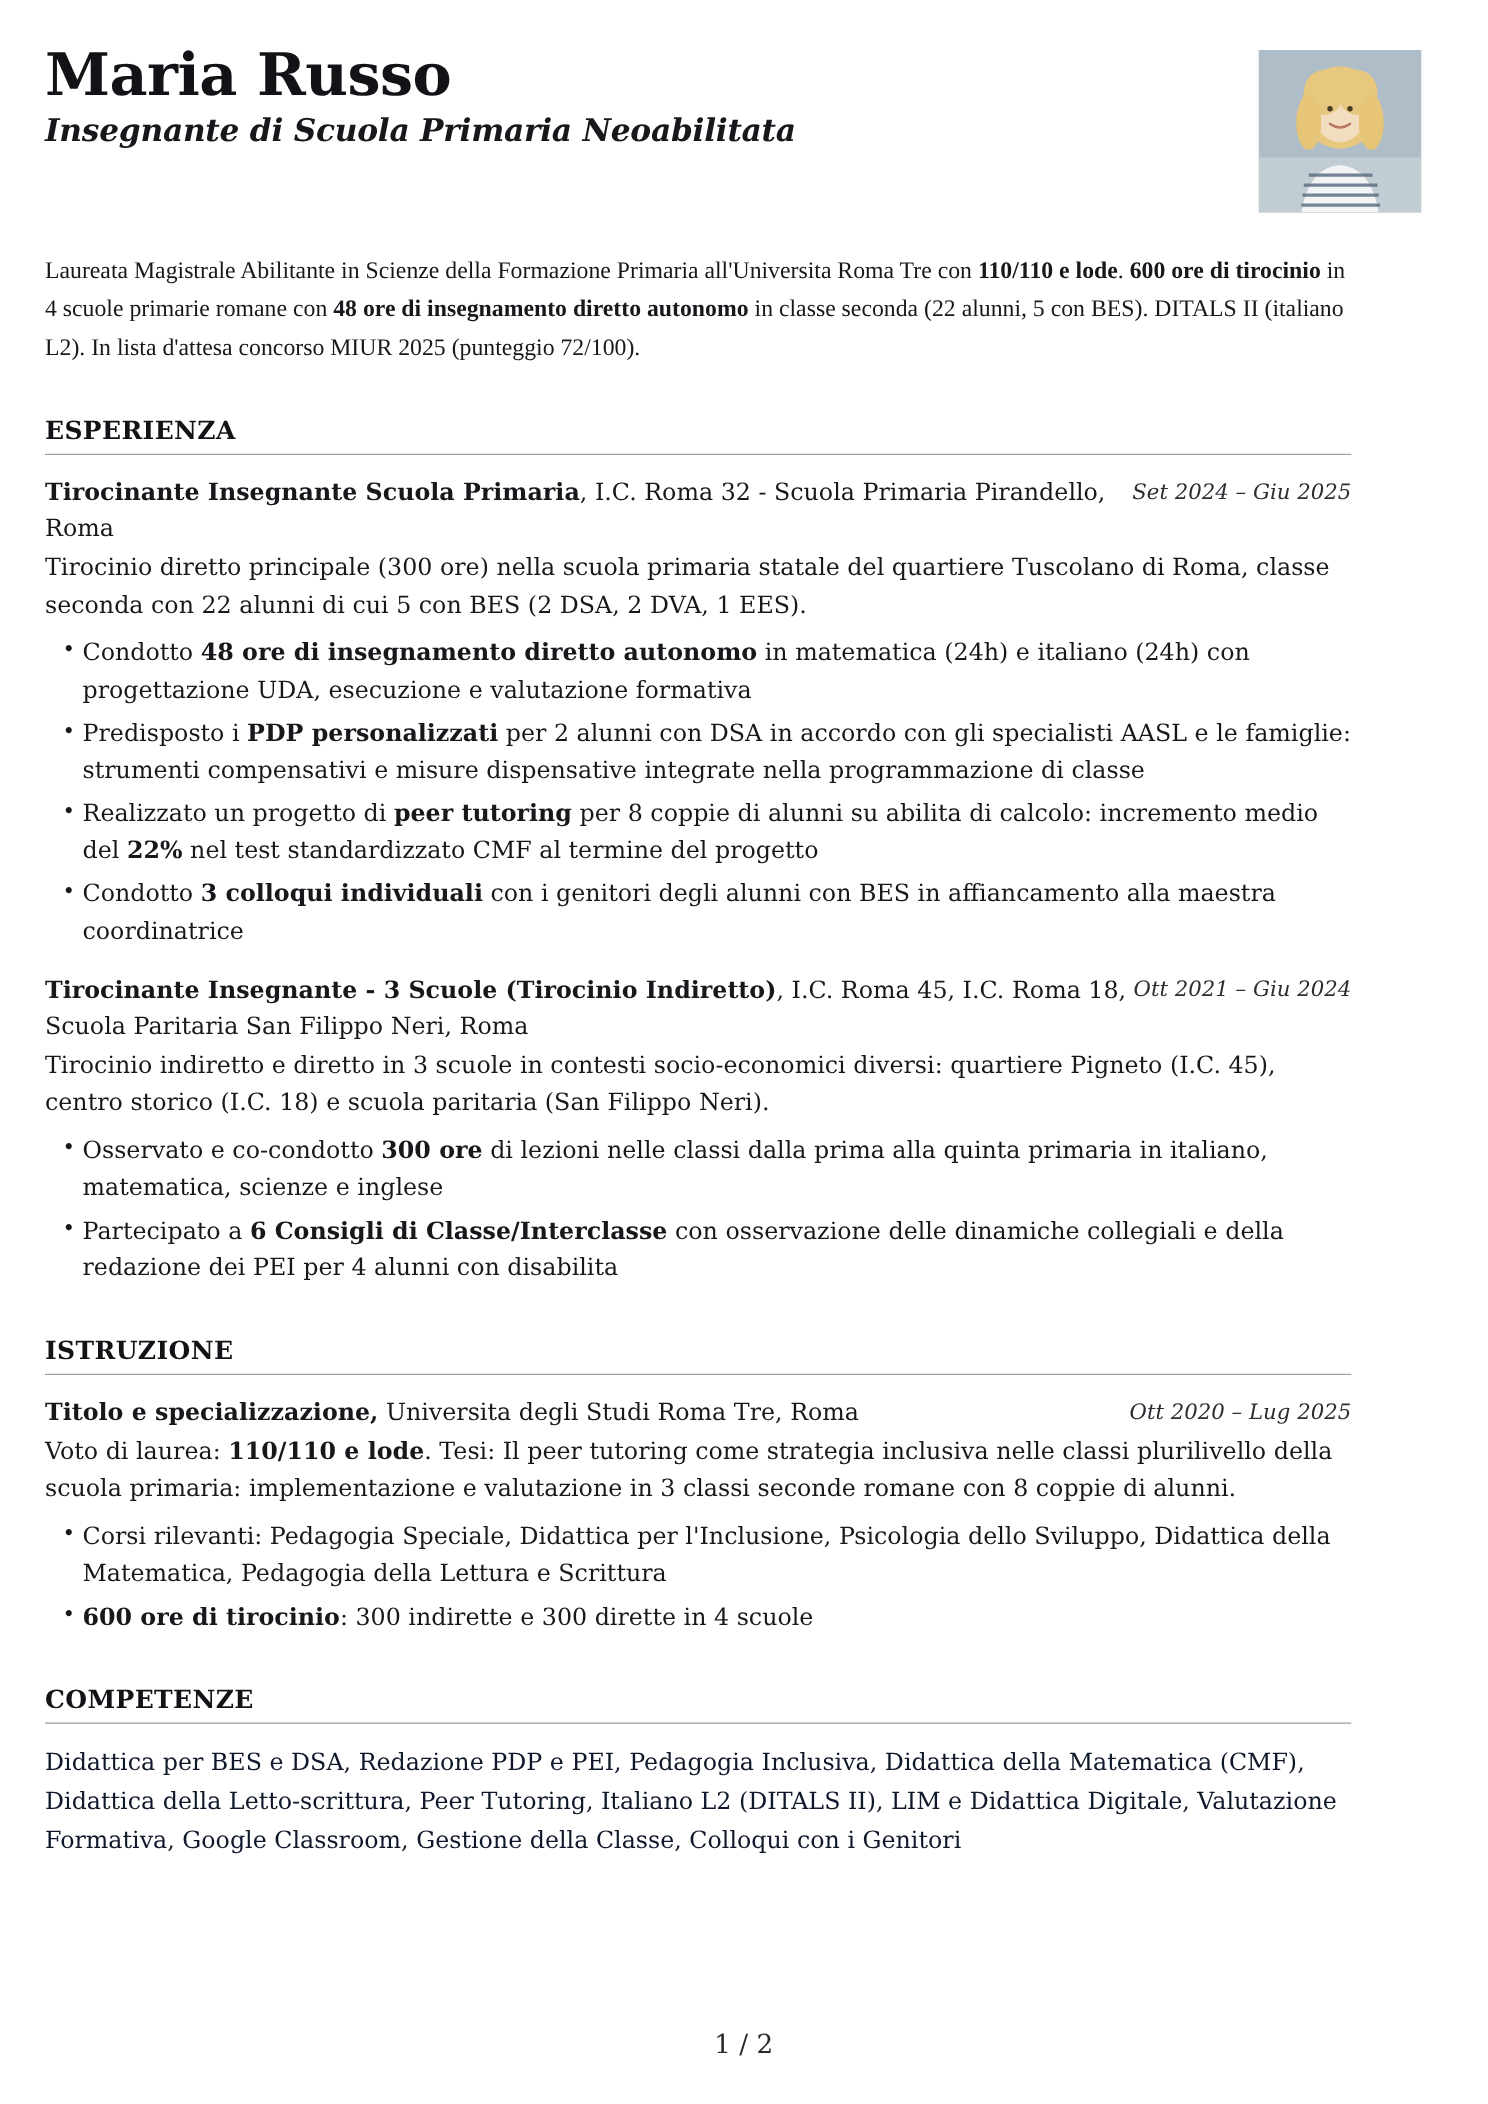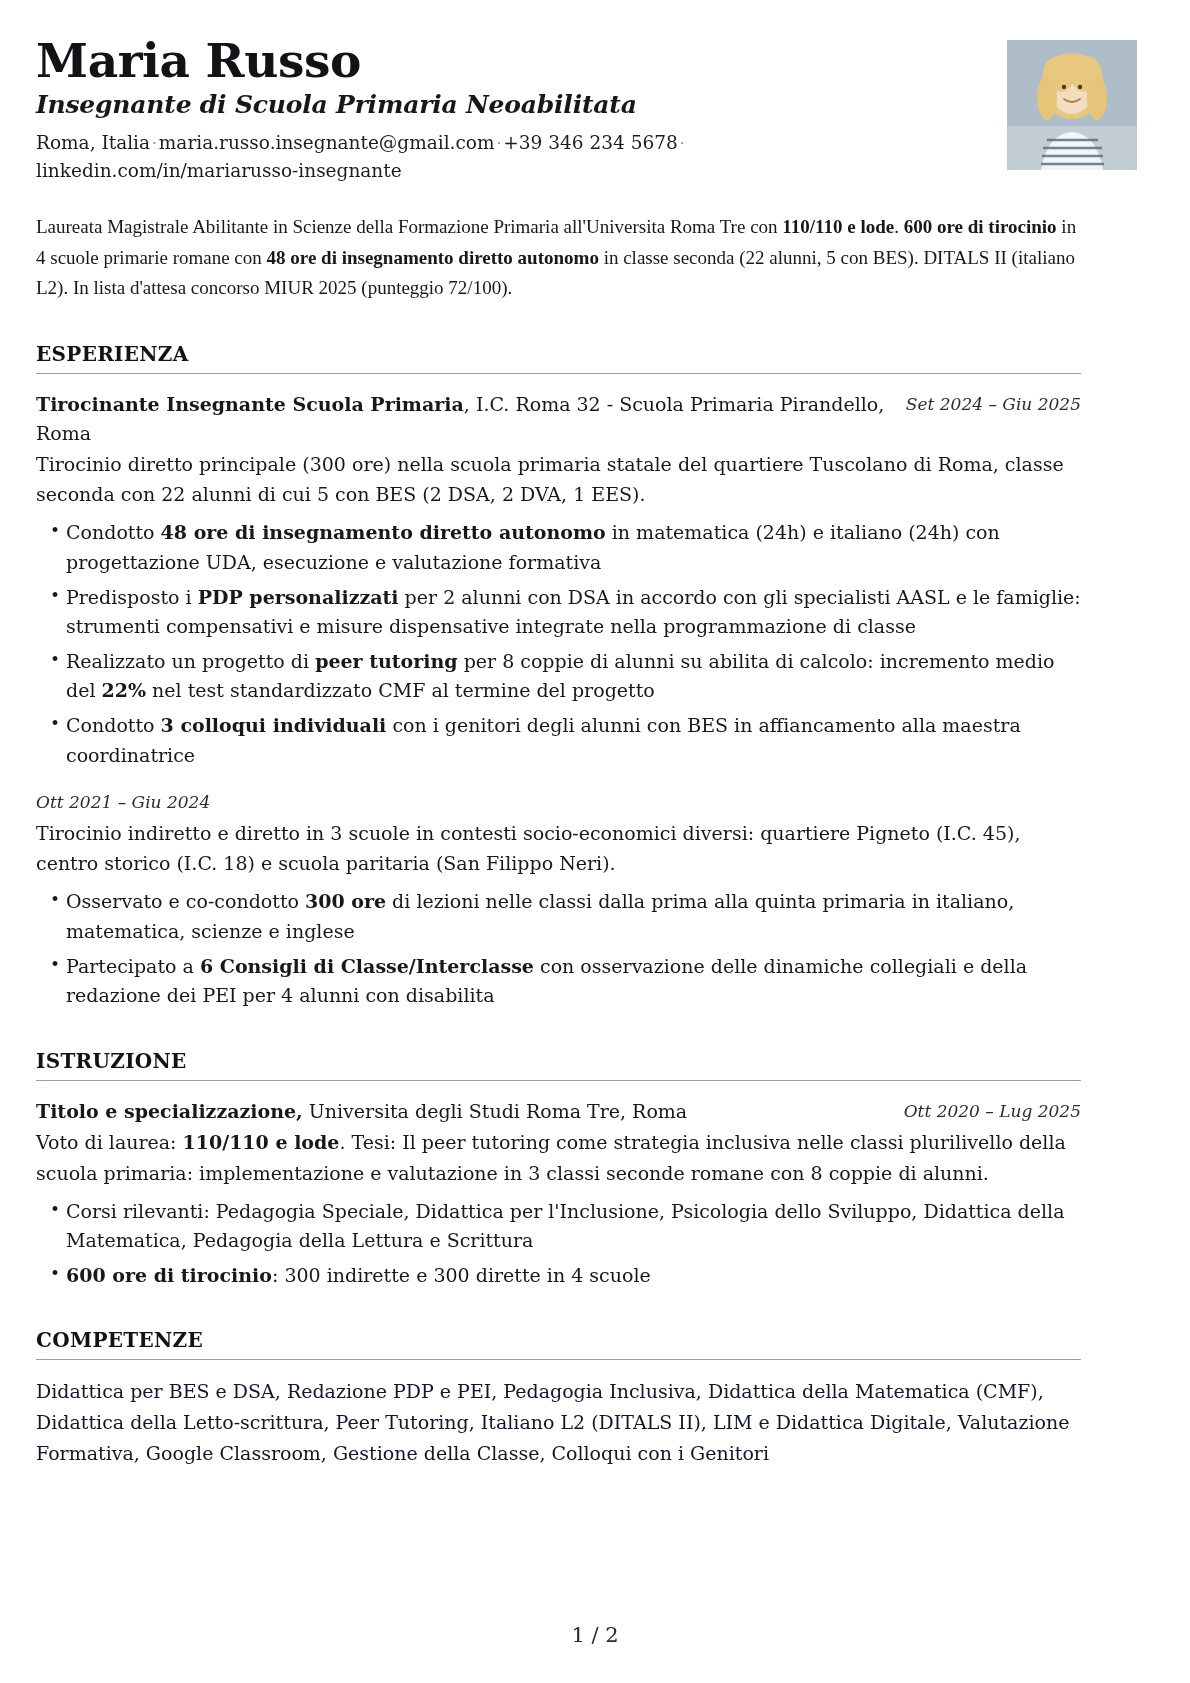--- a/index.html
+++ b/index.html
@@ -172,24 +172,20 @@
 </style>
 </head>
 <body>
 
 <div class="page">
   <div class="inner">
 
     <div class="header">
       <h1 class="name">Maria Russo</h1>
       <div class="subtitle">Insegnante di Scuola Primaria Neoabilitata</div>
-      <div class="contact">
-        <span>Roma, Italia</span><span class="sep">·</span><span>maria.russo.insegnante@gmail.com</span><span class="sep">·</span><span>+39 346 234 5678</span><span class="sep">·</span>
-        <span>linkedin.com/in/mariarusso-insegnante</span>
-      </div>
 
       <div class="photo">
         <svg width="130" height="130" viewBox="0 0 130 130">
           <rect width="130" height="130" fill="#aebdc7"></rect>
           <rect y="86" width="130" height="44" fill="#c2ccd3"></rect>
           <g>
             <ellipse cx="65" cy="46" rx="31" ry="33" fill="#e8c87e"></ellipse>
             <ellipse cx="65" cy="49" rx="21" ry="25" fill="#f3ddc0"></ellipse>
             <ellipse cx="52" cy="34" rx="16" ry="18" fill="#e8c87e"></ellipse>
             <ellipse cx="79" cy="34" rx="16" ry="18" fill="#e8c87e"></ellipse>
@@ -227,20 +223,21 @@
         <ul class="bullets">
           <li><span>Condotto </span><b>48 ore di insegnamento diretto autonomo</b><span> in matematica (24h) e italiano (24h) con progettazione UDA, esecuzione e valutazione formativa</span></li>
           <li><span>Predisposto i </span><b>PDP personalizzati</b><span> per 2 alunni con DSA in accordo con gli specialisti AASL e le famiglie: strumenti compensativi e misure dispensative integrate nella programmazione di classe</span></li>
           <li><span>Realizzato un progetto di </span><b>peer tutoring</b><span> per 8 coppie di alunni su abilita di calcolo: incremento medio del </span><b>22%</b><span> nel test standardizzato CMF al termine del progetto</span></li>
           <li><span>Condotto </span><b>3 colloqui individuali</b><span> con i genitori degli alunni con BES in affiancamento alla maestra coordinatrice</span></li>
         </ul>
       </div>
 
       <div class="entry">
         <div class="entry-head">
+          <div class="entry-title"><b>Tirocinante Insegnante - 3 Scuole (Tirocinio Indiretto)</b><span>, I.C. Roma 45, I.C. Roma 18, Scuola Paritaria San Filippo Neri, Roma</span></div>
           <div class="entry-date">Ott 2021 – Giu 2024</div>
         </div>
         <div class="entry-desc">Tirocinio indiretto e diretto in 3 scuole in contesti socio-economici diversi: quartiere Pigneto (I.C. 45), centro storico (I.C. 18) e scuola paritaria (San Filippo Neri).</div>
         <ul class="bullets">
           <li><span>Osservato e co-condotto </span><b>300 ore</b><span> di lezioni nelle classi dalla prima alla quinta primaria in italiano, matematica, scienze e inglese</span></li>
           <li><span>Partecipato a </span><b>6 Consigli di Classe/Interclasse</b><span> con osservazione delle dinamiche collegiali e della redazione dei PEI per 4 alunni con disabilita</span></li>
         </ul>
       </div>
     </div>
 

